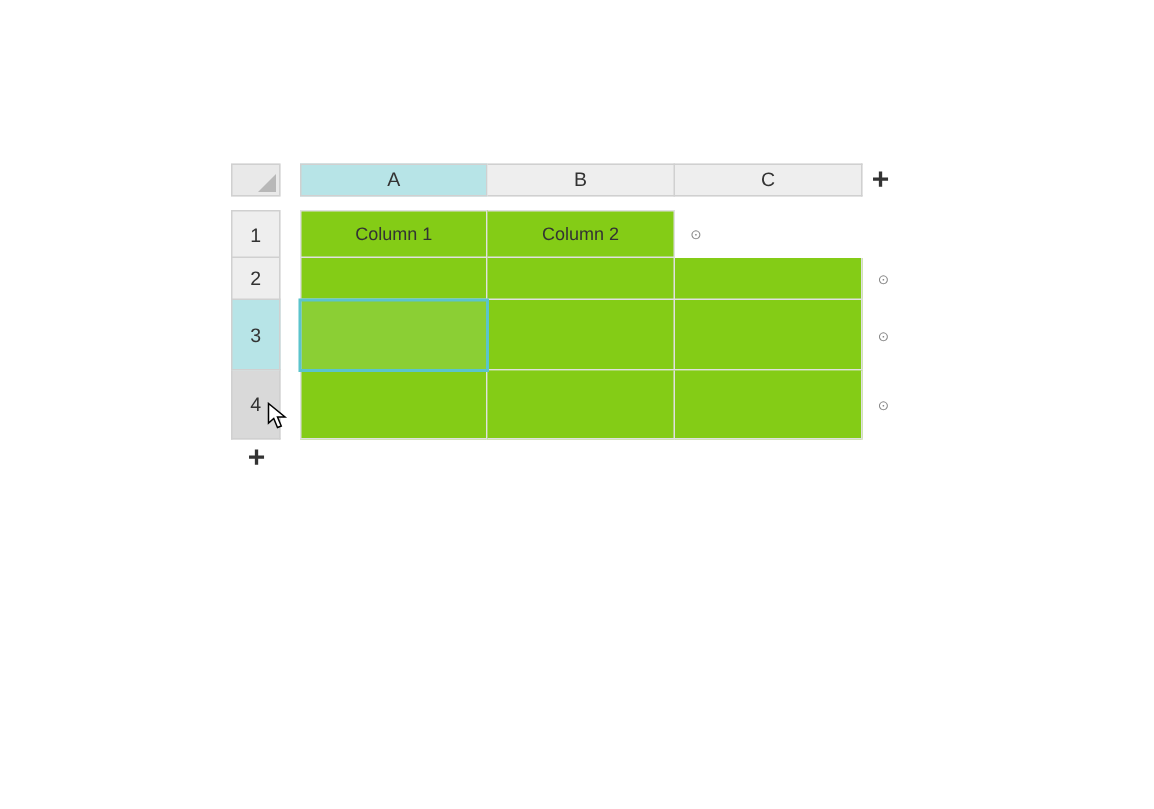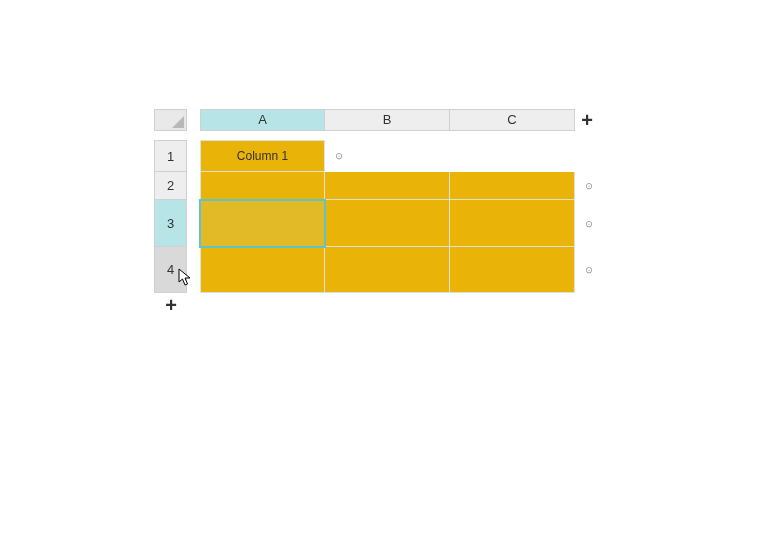--- a/index.html
+++ b/index.html
@@ -94,21 +94,21 @@
     background: #b7e4e7;
   }
   .row-h.hover {
     background: #d9d9d9;
   }
   .gap-h {
     width: 13px;
   }
   .cell {
     width: 125px;
-    background: #eab308;
+    background: #84cc16;
     border-right: 1px solid #e0e0e0;
     border-bottom: 1px solid #e0e0e0;
     box-sizing: border-box;
     display: flex;
     align-items: center;
     justify-content: center;
     font-size: 12px;
     color: #333;
     position: relative;
   }
@@ -201,20 +201,21 @@
   <div class="top-gap">
     <div class="row-h-gap"></div>
     <div class="gap-h"></div>
     <div class="cells-placeholder"></div>
   </div>
 
   <div class="row r1">
     <div class="row-h first">1</div>
     <div class="gap-h"></div>
     <div class="cell first-col first-row">Column 1</div>
+    <div class="cell first-row">Column 2</div>
     <div class="row-dot">⊙</div>
   </div>
 
   <div class="row r2">
     <div class="row-h">2</div>
     <div class="gap-h"></div>
     <div class="cell first-col"></div>
     <div class="cell"></div>
     <div class="cell"></div>
     <div class="row-dot">⊙</div>

